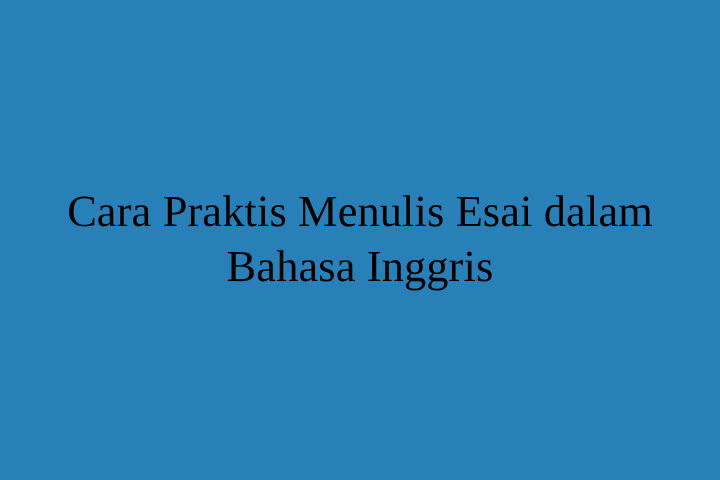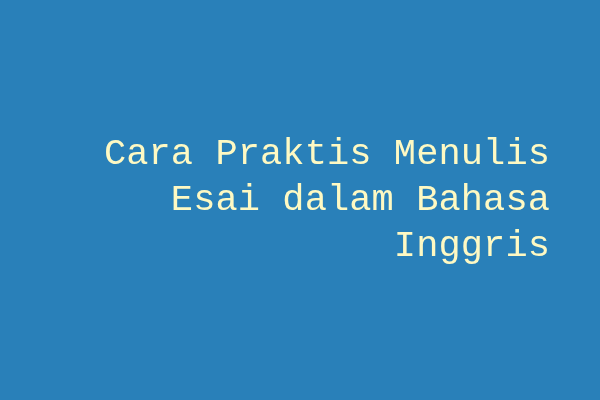--- a/index.html
+++ b/index.html
@@ -28,27 +28,27 @@
   }
 
   .title-card__inner {
     width: 100%;
     max-width: 500px;
     display: block;
   }
 
   .title-card__heading {
     margin: 0;
-    font-family: Liberation Mono, monospace;
+    font-family: Liberation Serif, serif;
     font-size: 37px;
     font-weight: 400;
     line-height: 46px;
     letter-spacing: 0.1px;
-    color: #fef9c3;
-    text-align: right;
+    color: #000000;
+    text-align: center;
     word-wrap: break-word;
   }
 </style>
 </head>
 <body>
 
 <div class="title-card">
   <div class="title-card__inner">
     <h1 class="title-card__heading">Cara Praktis Menulis Esai dalam Bahasa Inggris</h1>
   </div>

